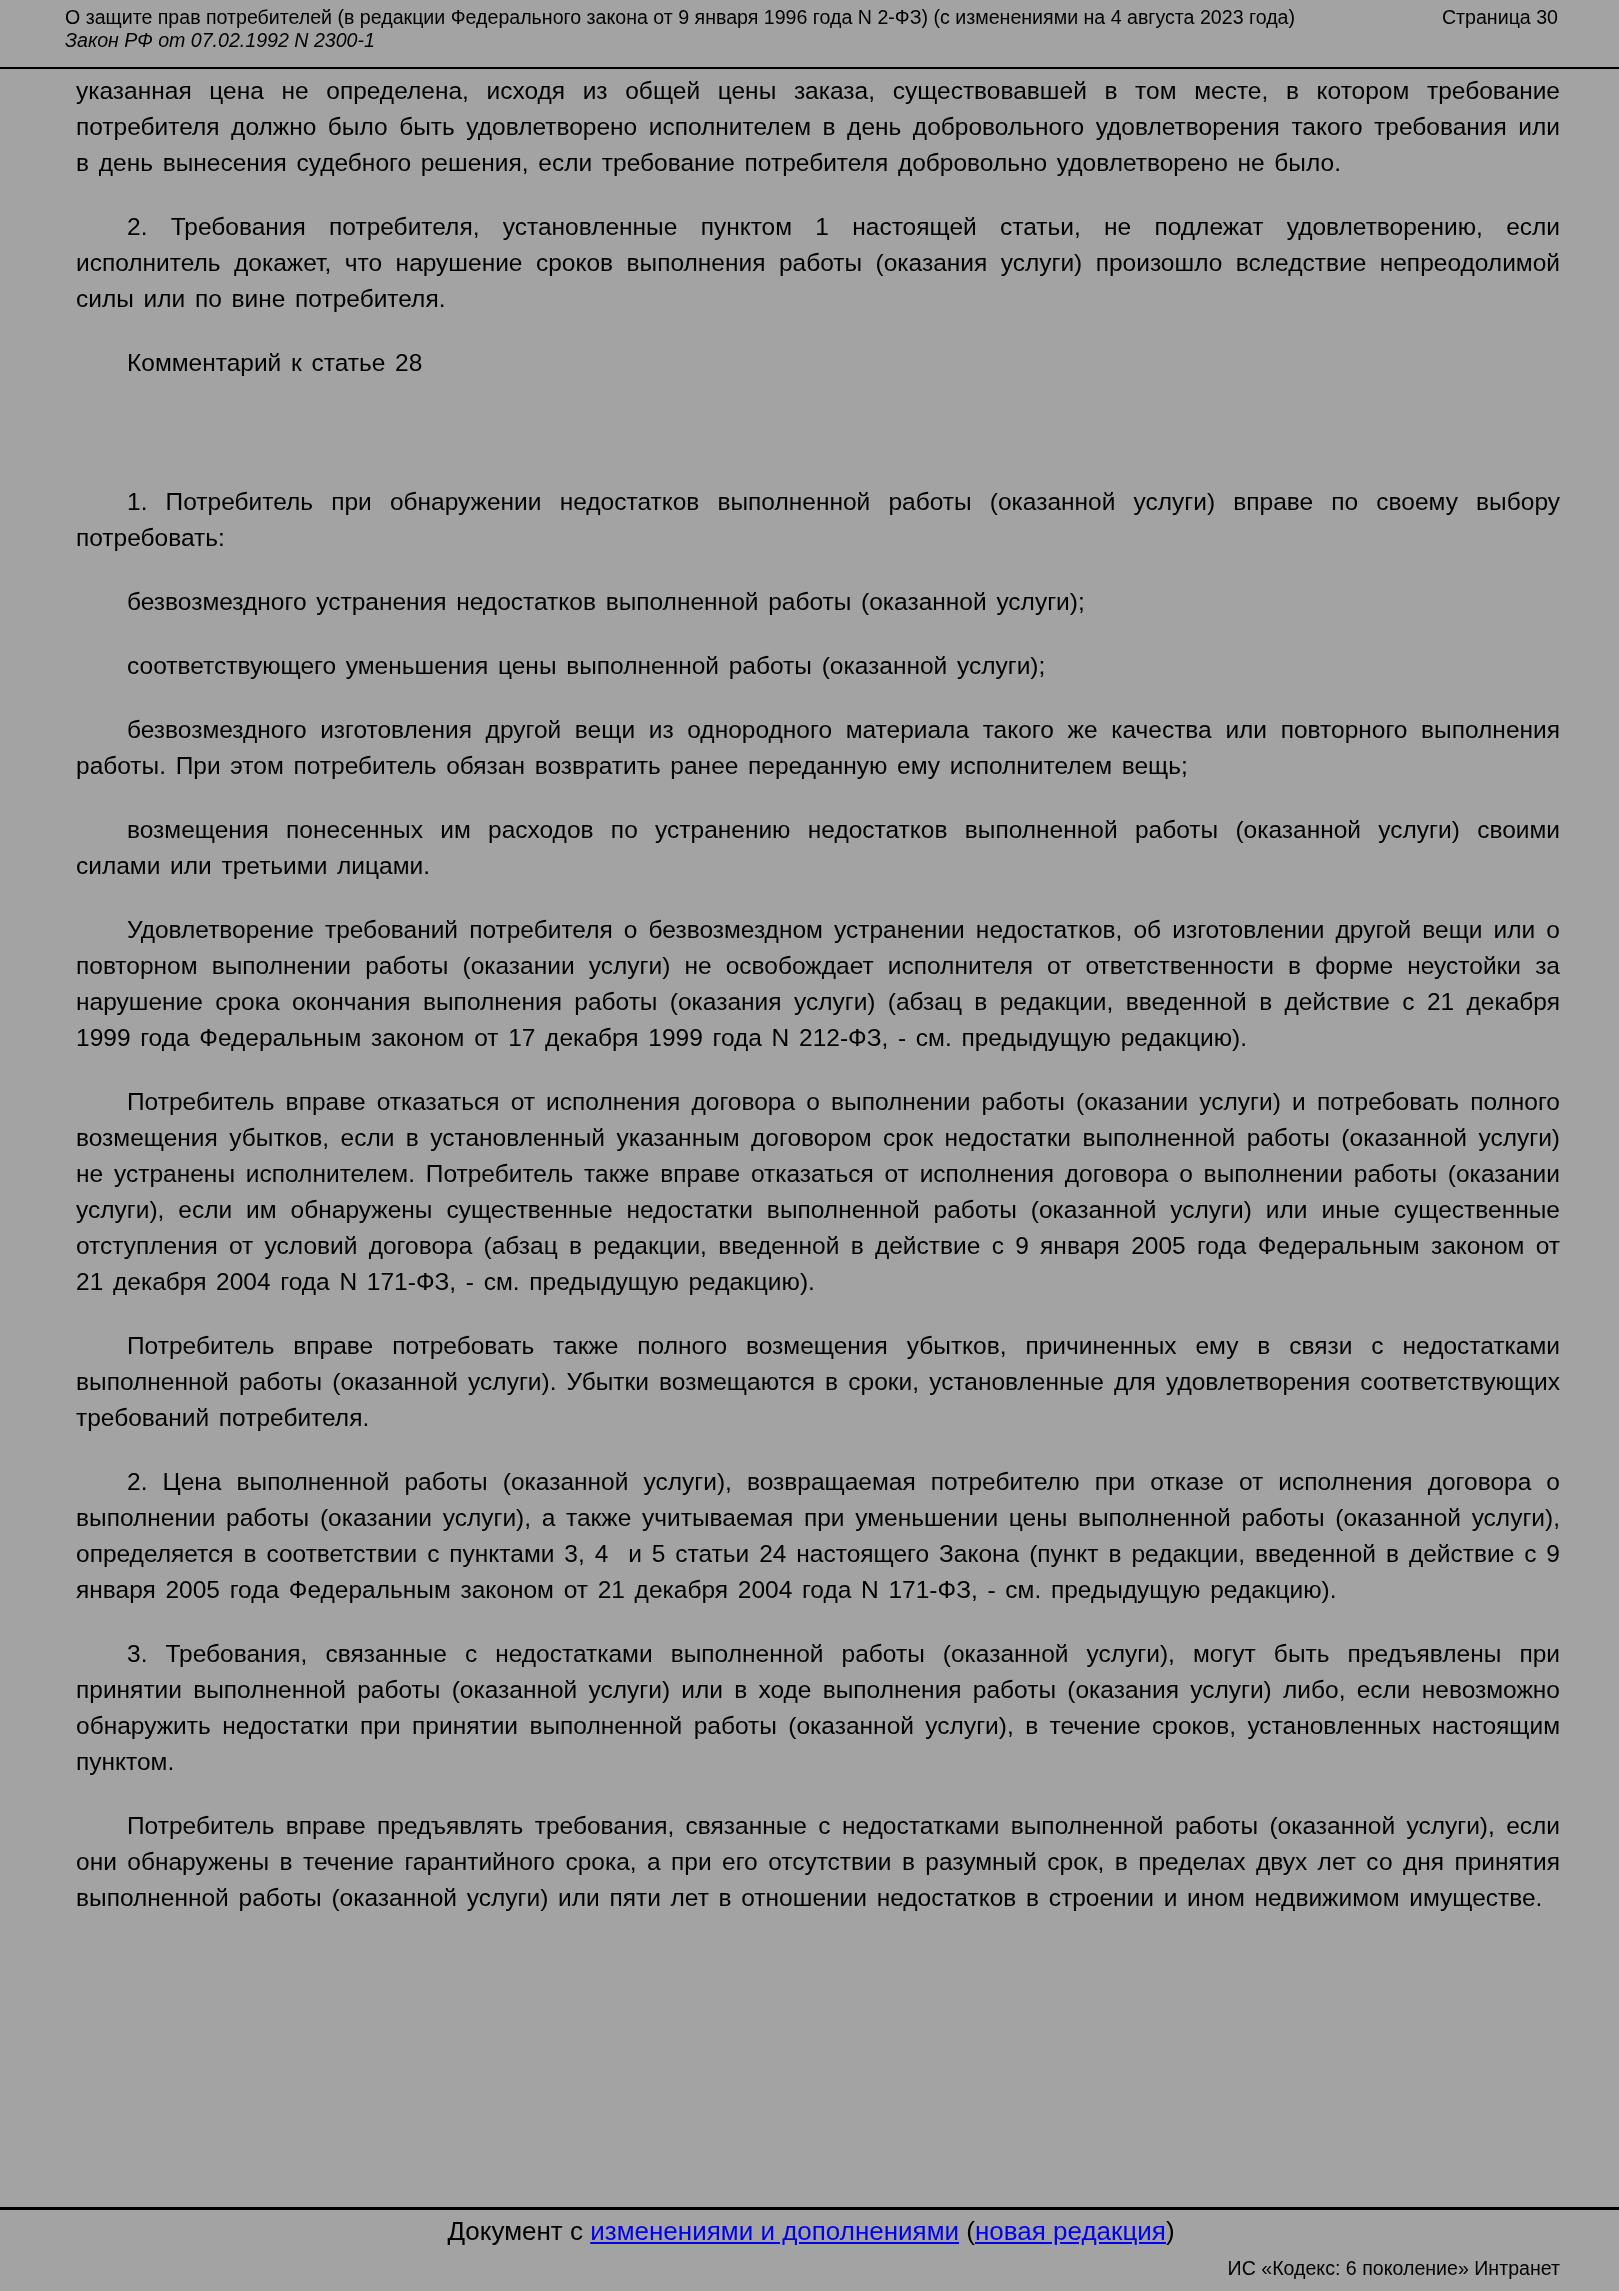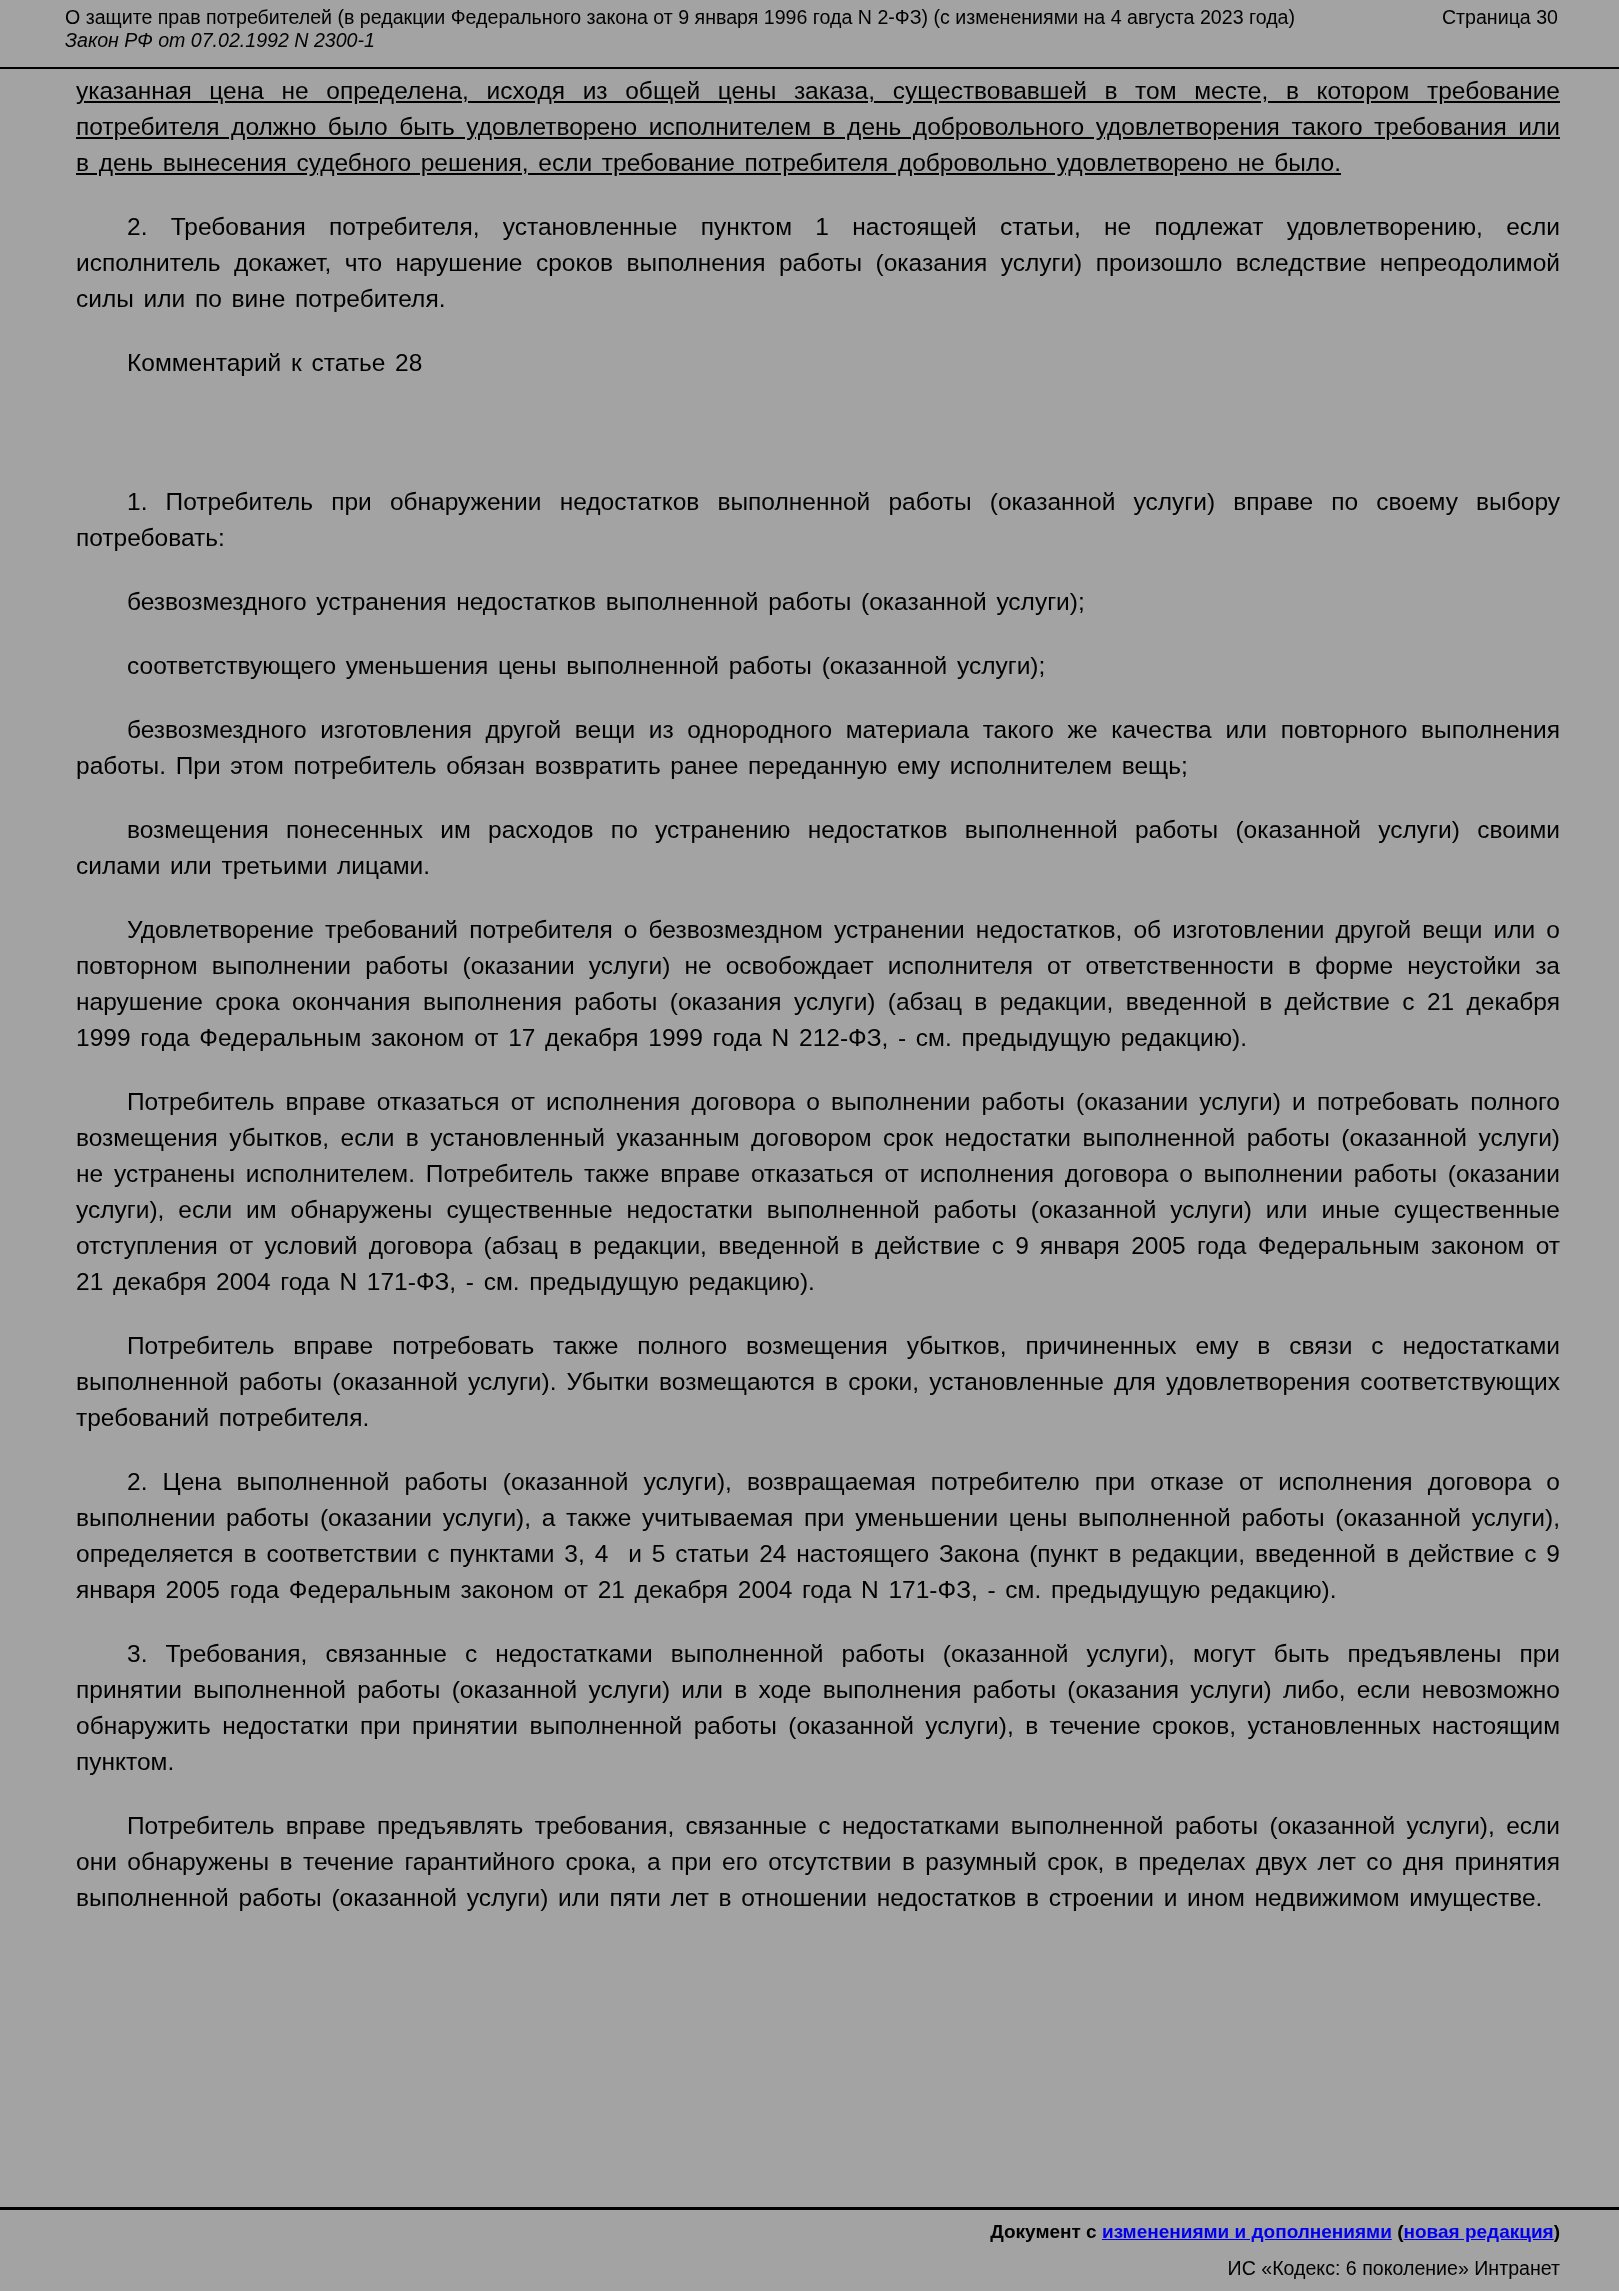--- a/index.html
+++ b/index.html
@@ -50,41 +50,40 @@
     overflow: hidden;
   }
   .para {
     font-size: 24.5px;
     line-height: 36px;
     word-spacing: 2.9px;
     text-align: justify;
     text-indent: 51px;
     margin: 0 0 28px 0;
   }
-  .para.continuation { text-indent: 0; text-decoration: underline; }
+  .para.continuation { text-indent: 0; }
   .para.plain { text-align: left; }
   .para.heading {
     text-align: center;
     text-indent: 0;
     font-weight: bold;
     font-size: 25.5px;
     line-height: 39px;
     margin: 62px 0 12.7px 0;
   }
 
   
   .page-footer {
     flex: none;
     padding: 9.8px 59px 11.8px 62px;
   }
   .footer-links {
-    text-align: right;
-    font-size: 19px;
+    text-align: center;
+    font-size: 26px;
     line-height: 25.5px;
-    font-weight: bold;
   }
   .doc-link {
     color: #0000ee;
     text-decoration: underline;
     cursor: pointer;
   }
   .footer-source {
     font-size: 19.6px;
     line-height: 23.5px;
     margin-top: 11.8px;

